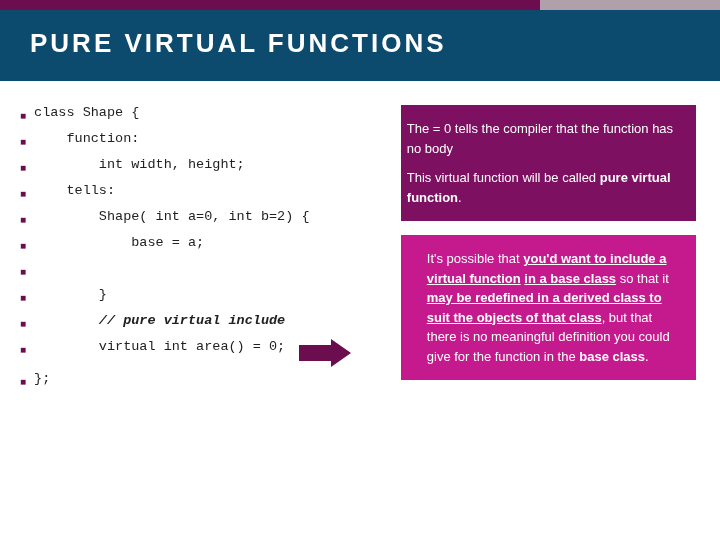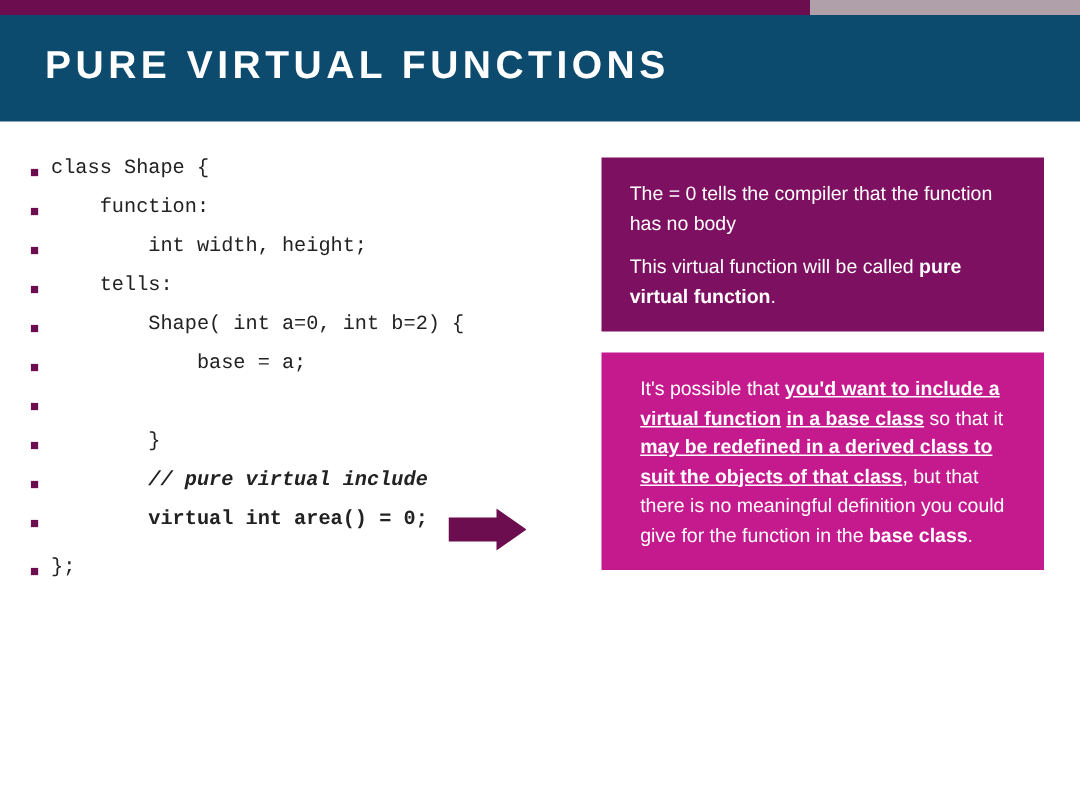--- a/index.html
+++ b/index.html
@@ -78,35 +78,35 @@
       color: #222;
       white-space: pre;
     }
 
     .code-text.bold-italic {
       font-weight: bold;
       font-style: italic;
     }
 
     .code-text.bold {
-      font-weight: bold;
+      font-weight: normal;
     }
 
     
     .info-section {
       flex: 0.9;
       display: flex;
       flex-direction: column;
       gap: 14px;
     }
 
     .info-box-top {
       background: #7d1060;
       color: #fff;
-      padding: 14px 19px;
+      padding: 14px 6px;
       font-size: 13px;
       line-height: 1.5;
     }
 
     .info-box-top p {
       margin-bottom: 10px;
     }
 
     .info-box-top p:last-child {
       margin-bottom: 0;

